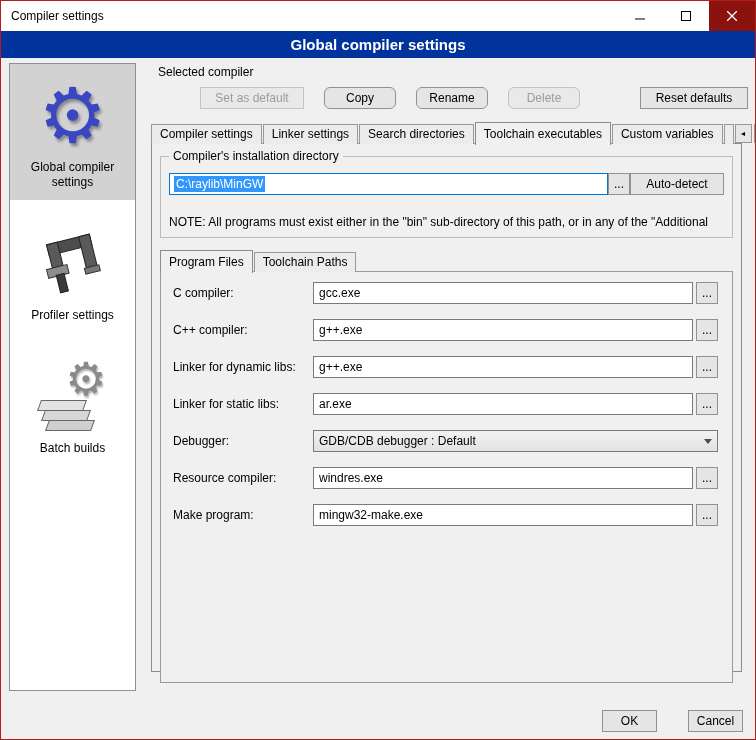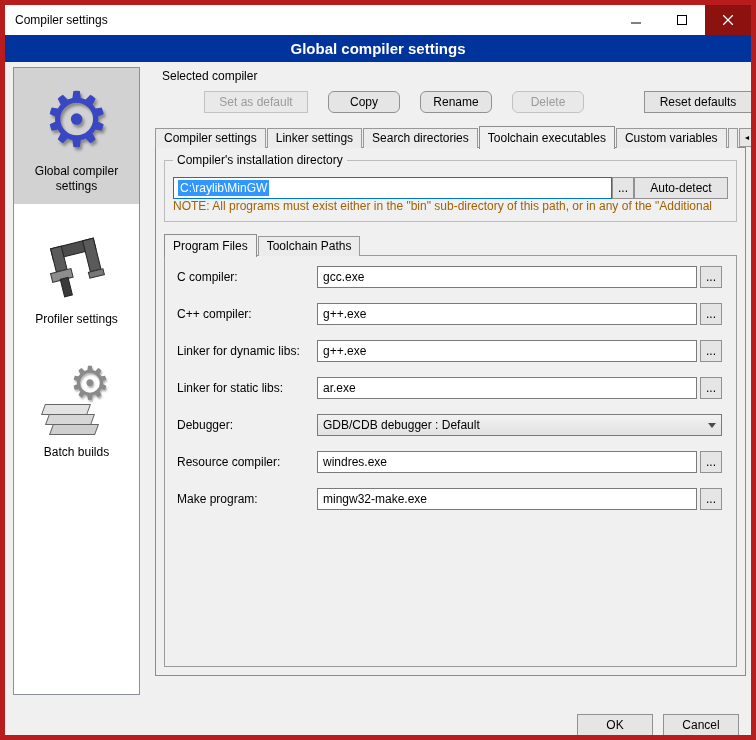--- a/index.html
+++ b/index.html
@@ -2,21 +2,21 @@
 <html><head>
 <meta charset="utf-8">
 <style>
   html,body{margin:0;padding:0;}
   body{
     font-family:"Liberation Sans","DejaVu Sans",sans-serif;
     font-size:12px; color:#000; background:#c8c8c8;
   }
   .window{
     position:relative; width:756px; height:740px; box-sizing:border-box;
-    background:#f0f0f0; border:5px solid #b91c1c; overflow:hidden;
+    background:#f0f0f0; border:1px solid #b91c1c; overflow:hidden;
   }
   
   .titlebar{height:30px;background:#ffffff;display:flex;align-items:stretch;}
   .title-text{align-self:center;padding-left:10px;font-size:12px;}
   .win-controls{margin-left:auto;display:flex;}
   .win-btn{width:46px;display:flex;align-items:center;justify-content:center;background:#fff;cursor:pointer;}
   .win-btn.close-btn{background:#8b120f;}
   
   .banner{
     height:27px;background:#00339b;color:#fff;font-weight:bold;font-size:15px;
@@ -75,34 +75,34 @@
     border:1px solid #8c8c8c;background:#f0f0f0;position:relative;}
   .groupbox{margin:12px 8px 0;border:1px solid #bcbcbc;position:relative;padding:16px 8px 8px;}
   .groupbox-title{position:absolute;top:-8px;left:8px;background:#f0f0f0;padding:0 4px;}
   .dir-row{display:flex;gap:0;}
   .dir-input{flex:1;height:22px;box-sizing:border-box;border:1px solid #0078d7;background:#fff;
     display:flex;align-items:center;padding-left:4px;cursor:text;}
   .dir-selected{background:#3297fd;color:#fff;padding:1px 2px;}
   .small-btn{width:22px;height:22px;box-sizing:border-box;border:1px solid #919191;background:#e5e5e5;
     display:flex;align-items:center;justify-content:center;cursor:pointer;flex:none;}
   .autodetect{width:94px;flex:none;}
-  .note{margin-top:0;color:#a16207;white-space:nowrap;overflow:hidden;}
+  .note{margin-top:20px;color:#000000;white-space:nowrap;overflow:hidden;}
   
   .subtabs{display:flex;align-items:flex-end;margin:12px 0 0 8px;height:22px;position:relative;z-index:2;}
   .inner-panel{margin:-1px 8px 0;height:412px;box-sizing:border-box;border:1px solid #9a9a9a;background:#f0f0f0;}
   .field-row{display:flex;align-items:center;margin:15px 14px 0 12px;height:22px;}
   .field-row:first-child{margin-top:10px;}
   .field-label{width:140px;flex:none;}
   .field-box{flex:1;height:22px;box-sizing:border-box;border:1px solid #7a7a7a;background:#fff;
     display:flex;align-items:center;padding-left:5px;cursor:text;overflow:hidden;white-space:nowrap;}
   .field-combo{flex:1;height:22px;box-sizing:border-box;border:1px solid #7a7a7a;
     background:linear-gradient(#f2f2f2,#e2e2e2);display:flex;align-items:center;padding-left:5px;cursor:pointer;}
   .browse{margin-left:3px;}
   
-  .footer-btn{position:absolute;width:76px;top:709px;}
+  .footer-btn{position:absolute;width:55px;top:709px;}
   .ok-btn{right:98px;}
   .cancel-btn{right:12px;}
 </style>
 </head>
 <body>
 
 <div class="window">
 
   <div class="titlebar">
     <span class="title-text">Compiler settings</span>

